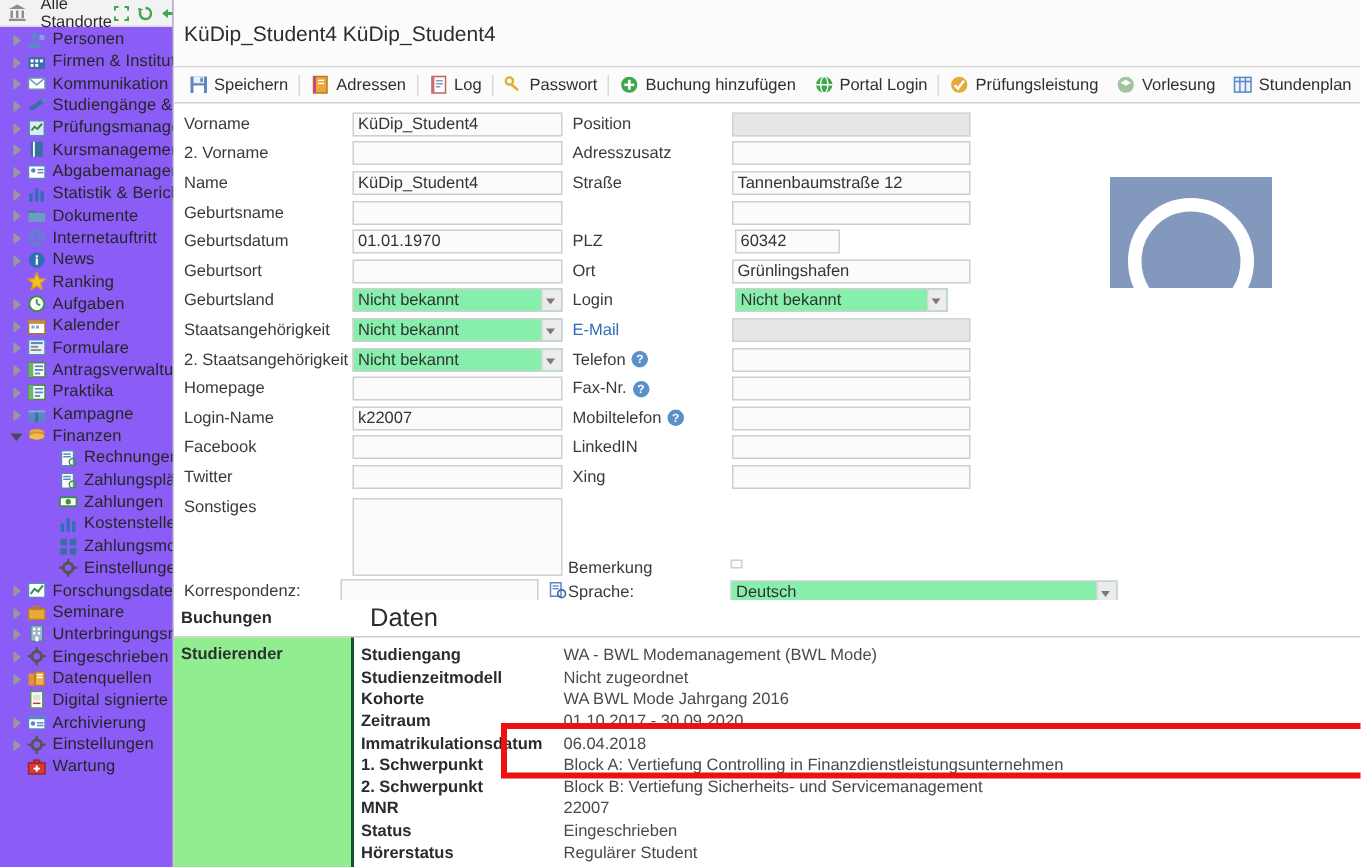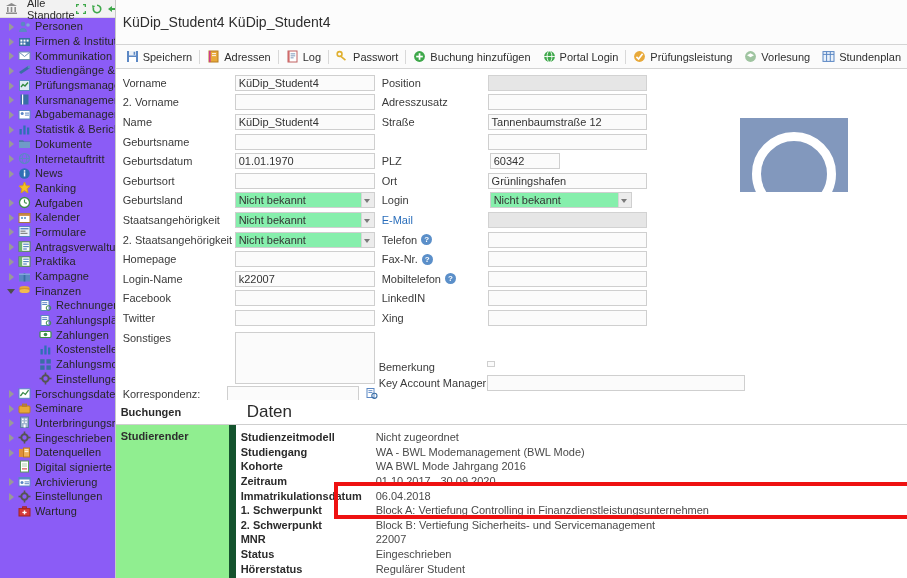--- a/index.html
+++ b/index.html
@@ -153,21 +153,21 @@
   #booking { position: absolute; left: 0; right: 0; top: 400px; bottom: 0; }
   #bk-head {
     display: flex; height: 25px; align-items: center;
     border-bottom: 1px solid #cfcfcf; background: #fff; gap: 11px;
   }
   #bk-head .h1 { width: 120px; padding-left: 5px; font-weight: bold; font-size: 11px; color: #2b2b2b; }
   #bk-head .h2 { font-weight: normal; font-size: 17px; color: #2b2b2b; }
   #bk-body { display: flex; height: 153px; }
   #bk-left {
     width: 120px; background: #90ee90;
-    border-right: 7px solid #14532d;
+    border-right: 2px solid #14532d;
     padding: 5px 0 0 5px;
   }
   #bk-left .lbl { font-size: 11px; font-weight: bold; color: #2f2f2f; }
   #bk-right { flex: 1; padding: 5px 0 0 0; position: relative; }
   .drow { display: flex; height: 14.6px; align-items: center; }
   .dk { width: 140px; padding-left: 5px; font-size: 11px; font-weight: bold; color: #2b2b2b; white-space: nowrap; }
   .dv { font-size: 11px; color: #4a4a4a; white-space: nowrap; }
   #redbox {
     position: absolute;
     left: 98px; top: 57px; width: 695px; height: 37px;
@@ -907,26 +907,32 @@
             </div>
             <div class="fin"></div>
           </div>
           <div class="frow">
             <div class="flabel">
               <span>Xing</span>
             </div>
             <div class="fin"></div>
           </div>
         </div>
-      <div class="col colW" style="top:288px;">
+      <div class="col colW" style="top:300px;">
           <div class="frow" style="height: auto; align-items: flex-start; margin-top: 4px;">
             <div class="flabel">
               <span>Bemerkung</span>
             </div>
             <div class="ftext"></div>
+          </div>
+          <div class="frow">
+            <div class="flabel">
+              <span>Sprache:</span>
+            </div>
+            <div class="fsel"><span>Deutsch</span><span class="arrowbox"></span></div>
           </div>
           <div class="frow">
             <div class="flabel">
               <span>Key Account Manager</span>
             </div>
             <div class="fin"></div>
           </div>
         </div>
 
       <div id="avatar">
@@ -939,26 +945,26 @@
         <div class="h1">Buchungen</div>
         <div class="h2">Daten</div>
       </div>
       <div id="bk-body">
         <div id="bk-left">
           <div class="lbl">Studierender</div>
         </div>
         <div id="bk-right">
           <div id="dtl-rows">
               <div class="drow">
+                <div class="dk">Studiengang</div>
+                <div class="dv">WA - BWL Modemanagement (BWL Mode)</div>
+              </div>
+              <div class="drow">
                 <div class="dk">Studienzeitmodell</div>
                 <div class="dv">Nicht zugeordnet</div>
-              </div>
-              <div class="drow">
-                <div class="dk">Studiengang</div>
-                <div class="dv">WA - BWL Modemanagement (BWL Mode)</div>
               </div>
               <div class="drow">
                 <div class="dk">Kohorte</div>
                 <div class="dv">WA BWL Mode Jahrgang 2016</div>
               </div>
               <div class="drow">
                 <div class="dk">Zeitraum</div>
                 <div class="dv">01.10.2017 - 30.09.2020</div>
               </div>
               <div class="drow">

